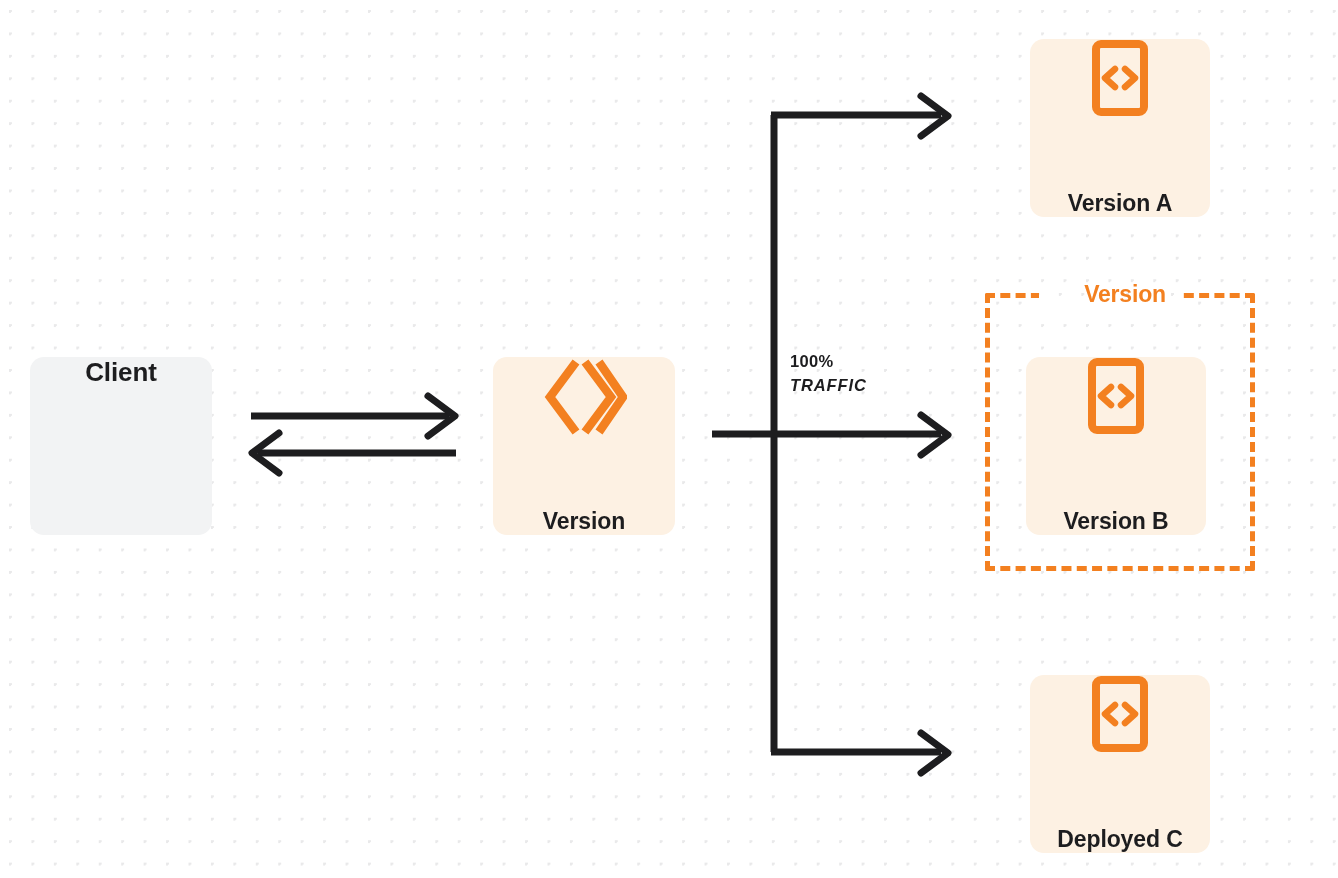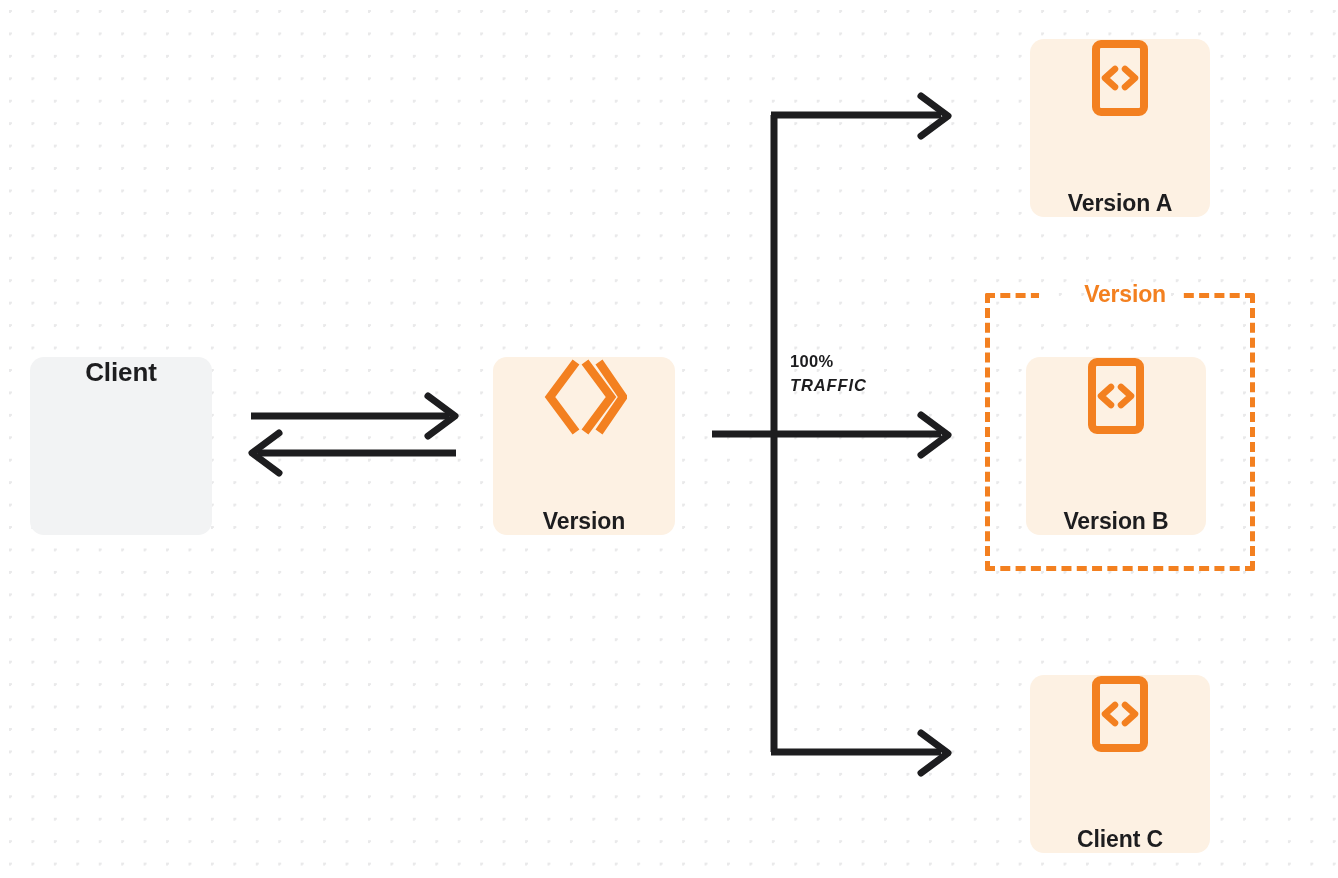--- a/index.html
+++ b/index.html
@@ -238,16 +238,16 @@
   <div class="node version version-c">
     <span class="icon-wrap">
       <svg width="58" height="78" viewBox="0 0 58 78" aria-hidden="true">
         <rect x="5" y="5" width="48" height="68" rx="5" ry="5" fill="none" stroke="#f38020" stroke-width="8"></rect>
         <g fill="none" stroke="#f38020" stroke-width="6.5" stroke-linecap="round" stroke-linejoin="round">
           <polyline points="24,30 14,39 24,48"></polyline>
           <polyline points="34,30 44,39 34,48"></polyline>
         </g>
       </svg>
     </span>
-    <span class="node-label">Client C</span>
+    <span class="node-label">Deployed C</span>
   </div>
 
 </div>
 
 </body></html>

